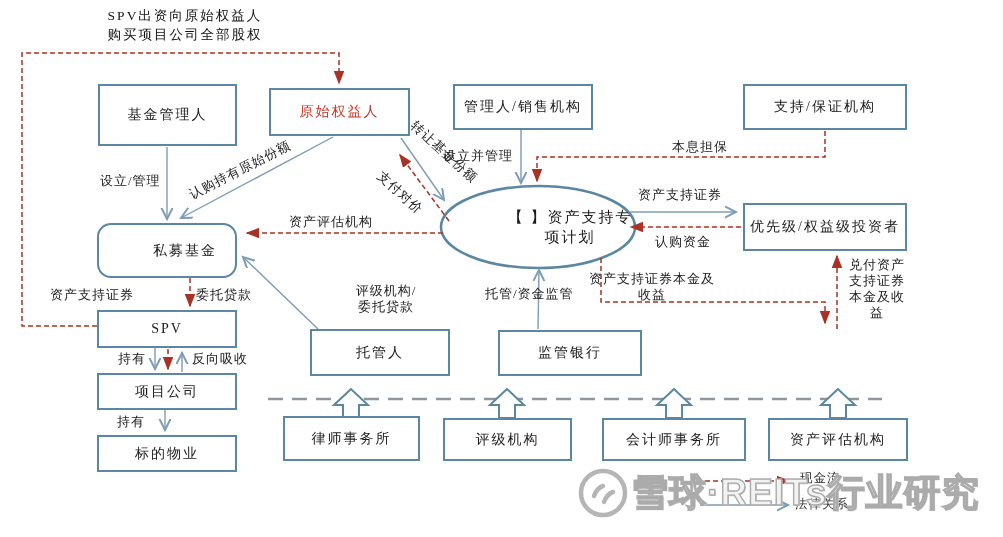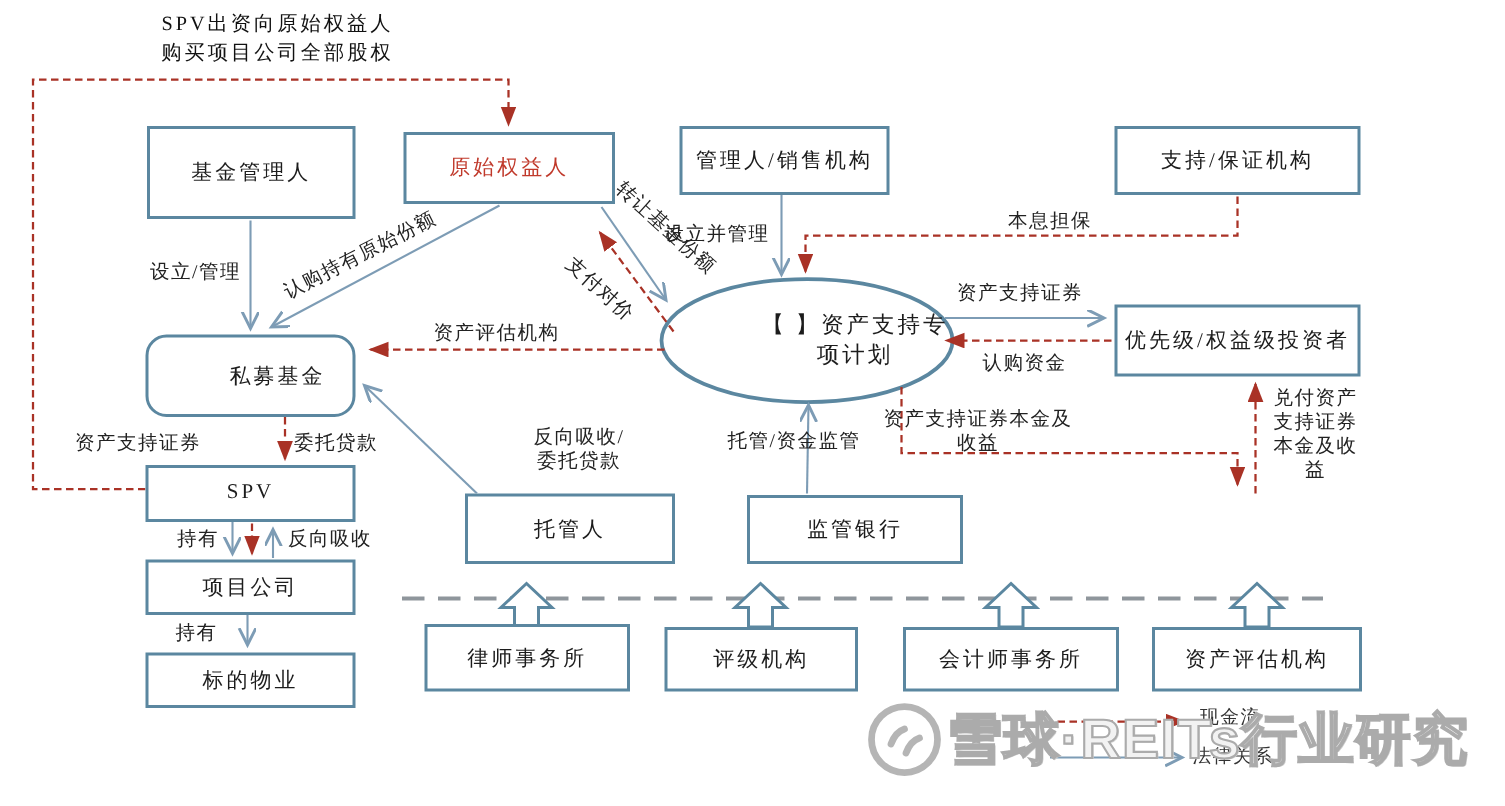--- a/index.html
+++ b/index.html
@@ -126,21 +126,21 @@
   <div class="lbl rot" style="left:444px;top:152px;transform:translate(-50%,-50%) rotate(42deg)">转让基金份额</div>
   <div class="lbl rot" style="left:400px;top:193px;transform:translate(-50%,-50%) rotate(42deg)">支付对价</div>
   <div class="lbl" style="left:443px;top:147px">设立并管理</div>
   <div class="lbl" style="left:672px;top:138px">本息担保</div>
   <div class="lbl" style="left:638px;top:186px">资产支持证券</div>
   <div class="lbl" style="left:655px;top:233px">认购资金</div>
   <div class="lbl wrap" style="left:586px;top:271px;width:132px">资产支持证券本金及收益</div>
   <div class="lbl wrap" style="left:848px;top:257px;width:58px">兑付资产支持证券本金及收益</div>
   <div class="lbl" style="left:289px;top:213px">资产评估机构</div>
   <div class="lbl wrap" style="left:344px;top:283px;width:84px">
-    <span style="display:block">反向吸收/</span>
+    <span style="display:block">评级机构/</span>
     <span style="display:block">委托贷款</span>
   </div>
   <div class="lbl" style="left:485px;top:285px">托管/资金监管</div>
   <div class="lbl" style="left:50px;top:286px">资产支持证券</div>
   <div class="lbl" style="left:196px;top:286px">委托贷款</div>
   <div class="lbl" style="left:118px;top:350px">持有</div>
   <div class="lbl" style="left:192px;top:350px">反向吸收</div>
   <div class="lbl" style="left:117px;top:413px">持有</div>
 
   <div class="legend-text" style="left:800px;top:470px">现金流</div>

